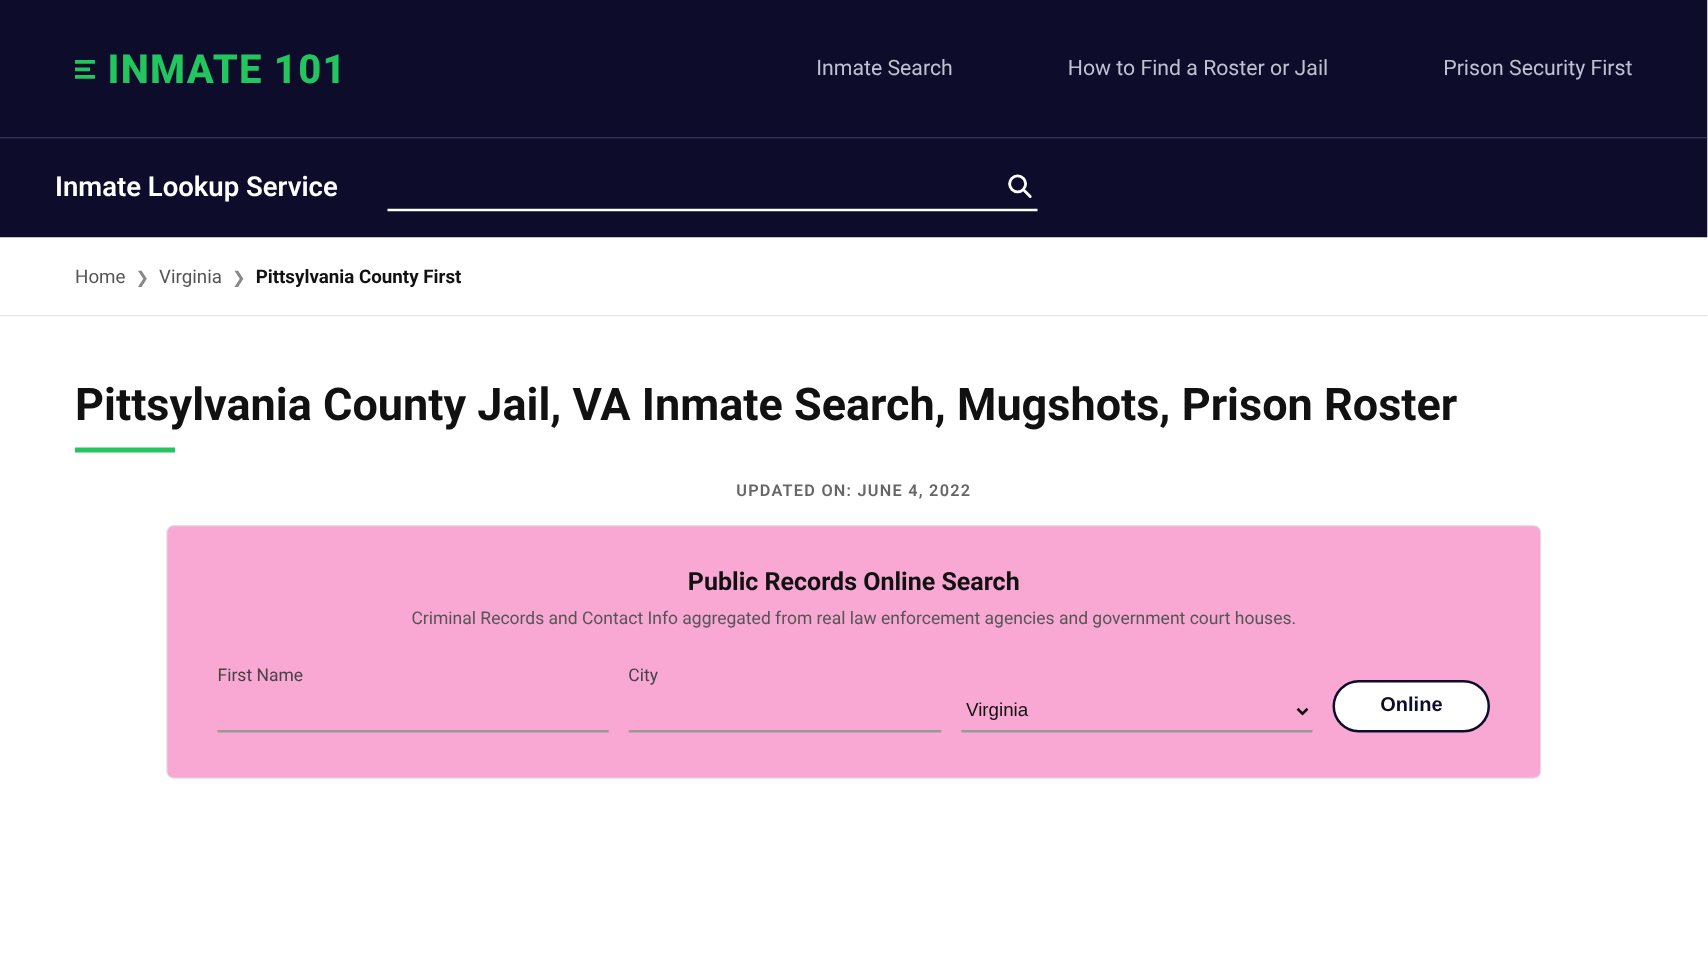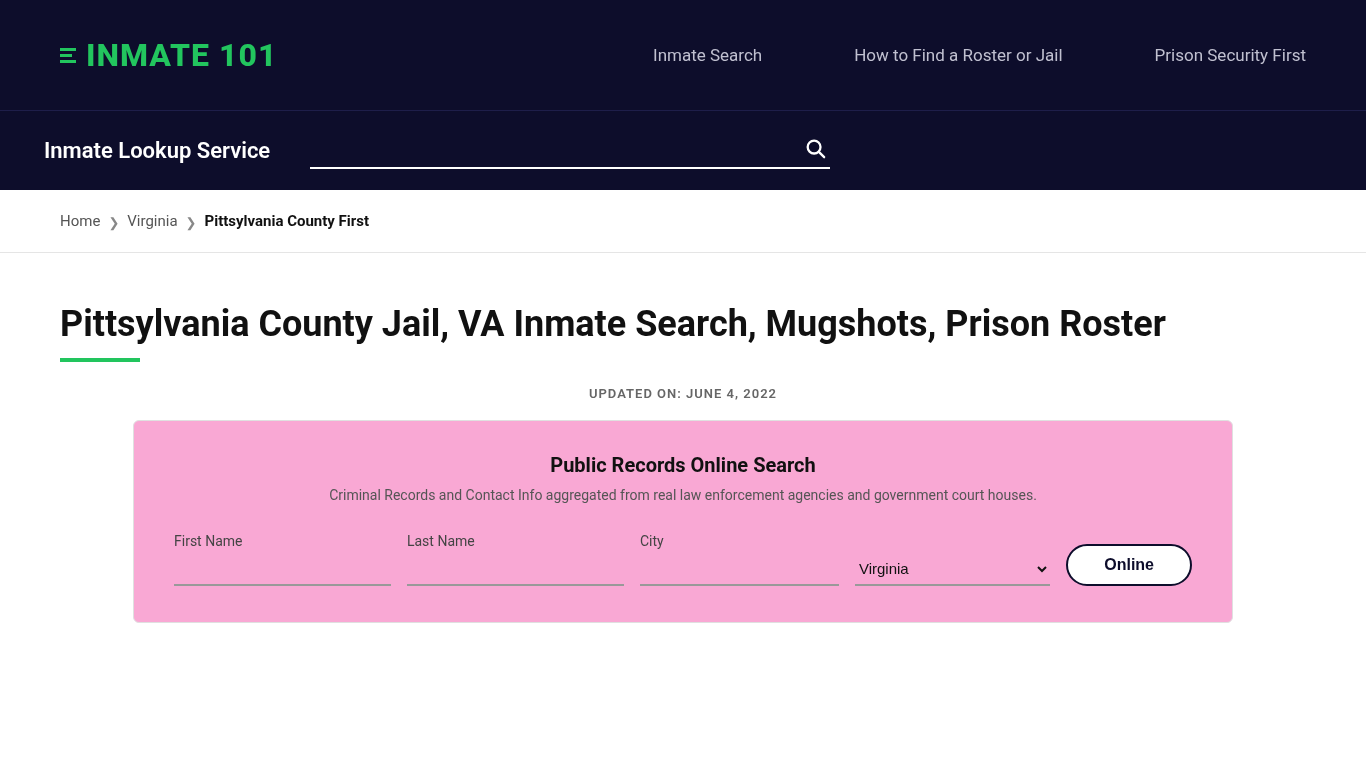--- a/index.html
+++ b/index.html
@@ -322,24 +322,20 @@
 
   <p class="updated-date">UPDATED ON: JUNE 4, 2022</p>
 
   <div class="search-box">
     <h2 class="search-box-title">Public Records Online Search</h2>
     <p class="search-box-desc">Criminal Records and Contact Info aggregated from real law enforcement agencies and government court houses.</p>
 
     <div class="search-form">
       <div class="form-field">
         <label>First Name</label>
-        <input type="text" style="">
-      </div>
-      <div class="form-field">
-        <label>Last Name</label>
         <input type="text" style="">
       </div>
       <div class="form-field city-field">
         <label>City</label>
         <input type="text" style="">
       </div>
       <div class="form-field state-field">
         <label></label>
         <select>
           <option>Virginia</option>

